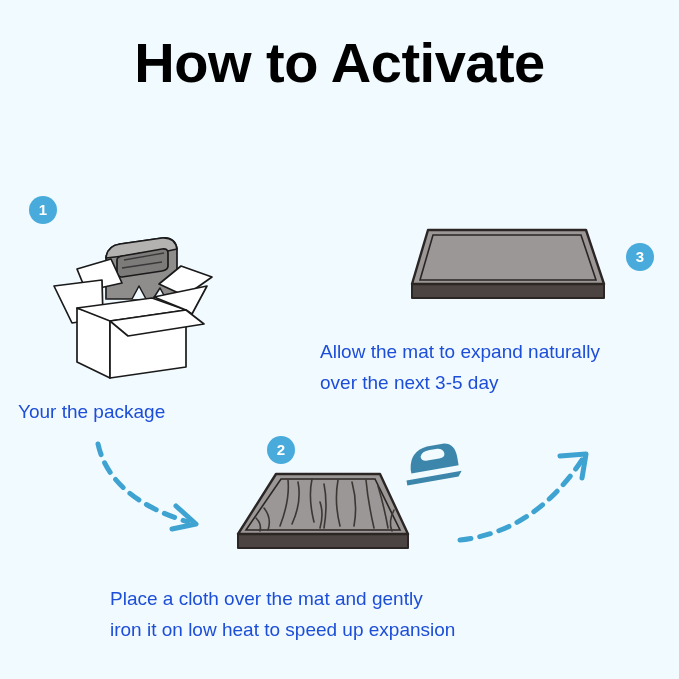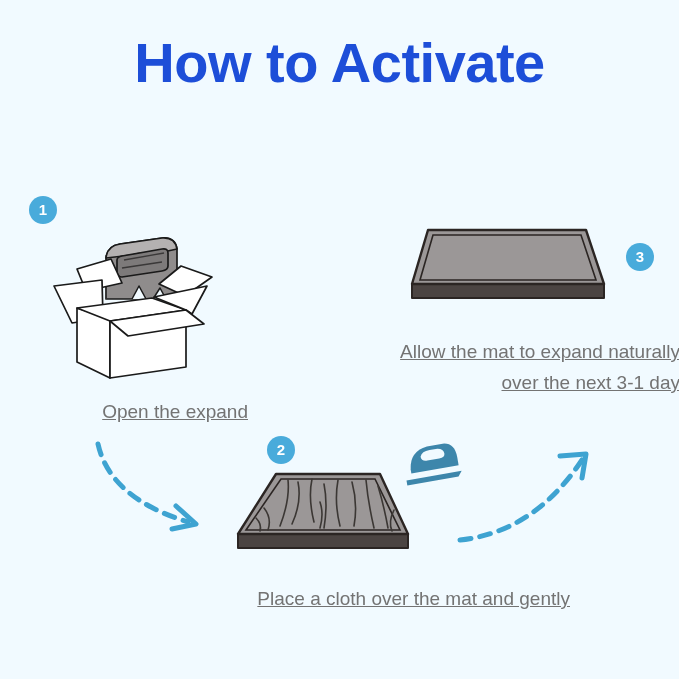--- a/index.html
+++ b/index.html
@@ -20,21 +20,21 @@
     background: #f1faff;
   }
 
   
   .title {
     position: absolute;
     left: 0;
     top: 26px;
     width: 679px;
     text-align: center;
-    color: #1d4ed8;
+    color: #000000;
     font-size: 56px;
     font-weight: bold;
     line-height: 1.32;
     letter-spacing: -0.5px;
   }
   .title-line { display: block; }
 
   
   .badge {
     position: absolute;
@@ -48,26 +48,25 @@
     line-height: 28px;
     text-align: center;
   }
   #badge-1 { left: 29px;  top: 196px; }
   #badge-2 { left: 267px; top: 436px; }
   #badge-3 { left: 626px; top: 243px; }
 
   
   .caption {
     position: absolute;
-    color: #737373;
+    color: #1d4ed8;
     font-size: 19px;
     line-height: 31px;
-    text-align: right;
+    text-align: left;
     white-space: nowrap;
-    text-decoration: underline;
   }
   #caption-1 { left: 18px;  top: 396px; width: 230px; }
   #caption-3 { left: 320px; top: 336px; width: 360px; }
   #caption-2 { left: 110px; top: 583px; width: 460px; }
   .cap-line { display: block; }
 
   
   .art { position: absolute; }
   #art-box   { left: 44px;  top: 222px; }
   #art-mat3  { left: 400px; top: 218px; }
@@ -116,21 +115,21 @@
         <path d="M33 86 L108 76 L142 88 L66 99 Z"></path>
 
         <path d="M110 75 L163 64 L148 92 L142 88 Z"></path>
 
         <path d="M66 99 L142 88 L160 102 L84 114 Z"></path>
       </g>
     </svg>
   </div>
 
   <div class="caption" id="caption-1">
-    <span class="cap-line">Open the expand</span>
+    <span class="cap-line">Your the package</span>
   </div>
 
   <div class="art" id="arrow-left">
     <svg width="130" height="105" viewBox="0 0 130 105">
       <path d="M6 8 Q18 62 96 86" fill="none" stroke="#3ea3d1" stroke-width="5" stroke-linecap="round" stroke-dasharray="11 9"></path>
       <path d="M84 70 L104 88 L80 93" fill="none" stroke="#3ea3d1" stroke-width="5" stroke-linecap="round" stroke-linejoin="round"></path>
     </svg>
   </div>
 
   <div class="badge" id="badge-2">2</div>
@@ -166,20 +165,21 @@
       <g transform="rotate(-10 35 30)">
         <path d="M14 32 Q16 14 34 12 L50 12 Q62 13 62 28 L62 36 L14 36 Z" fill="#3d86ab"></path>
         <path d="M26 21 Q28 16 36 16 L44 16 Q50 17 50 22 Q50 26 44 26 L32 26 Q26 26 26 21 Z" fill="#f1faff"></path>
         <path d="M8 42 L64 42 L60 47 L8 47 Z" fill="#3d86ab"></path>
       </g>
     </svg>
   </div>
 
   <div class="caption" id="caption-2">
     <span class="cap-line">Place a cloth over the mat and gently</span>
+    <span class="cap-line">iron it on low heat to speed up expansion</span>
   </div>
 
   <div class="art" id="arrow-right">
     <svg width="145" height="105" viewBox="0 0 145 105">
       <path d="M4 94 Q78 86 126 14" fill="none" stroke="#3ea3d1" stroke-width="5" stroke-linecap="round" stroke-dasharray="11 9"></path>
       <path d="M104 10 L130 8 L126 32" fill="none" stroke="#3ea3d1" stroke-width="5" stroke-linecap="round" stroke-linejoin="round"></path>
     </svg>
   </div>
 
   <div class="badge" id="badge-3">3</div>
@@ -190,16 +190,16 @@
       <path d="M12 66 L204 66 L204 80 L12 80 Z" fill="#4b4442" stroke="#2b2523" stroke-width="2" stroke-linejoin="round"></path>
 
       <path d="M28 12 L186 12 L204 66 L12 66 Z" fill="#9b9797" stroke="#2b2523" stroke-width="2.4" stroke-linejoin="round"></path>
 
       <path d="M33 17 L181 17 L196 62 L20 62 Z" fill="none" stroke="#2b2523" stroke-width="1.6"></path>
     </svg>
   </div>
 
   <div class="caption" id="caption-3">
     <span class="cap-line">Allow the mat to expand naturally</span>
-    <span class="cap-line">over the next 3-1 day</span>
+    <span class="cap-line">over the next 3-5 day</span>
   </div>
 
 </div>
 
 </body></html>

